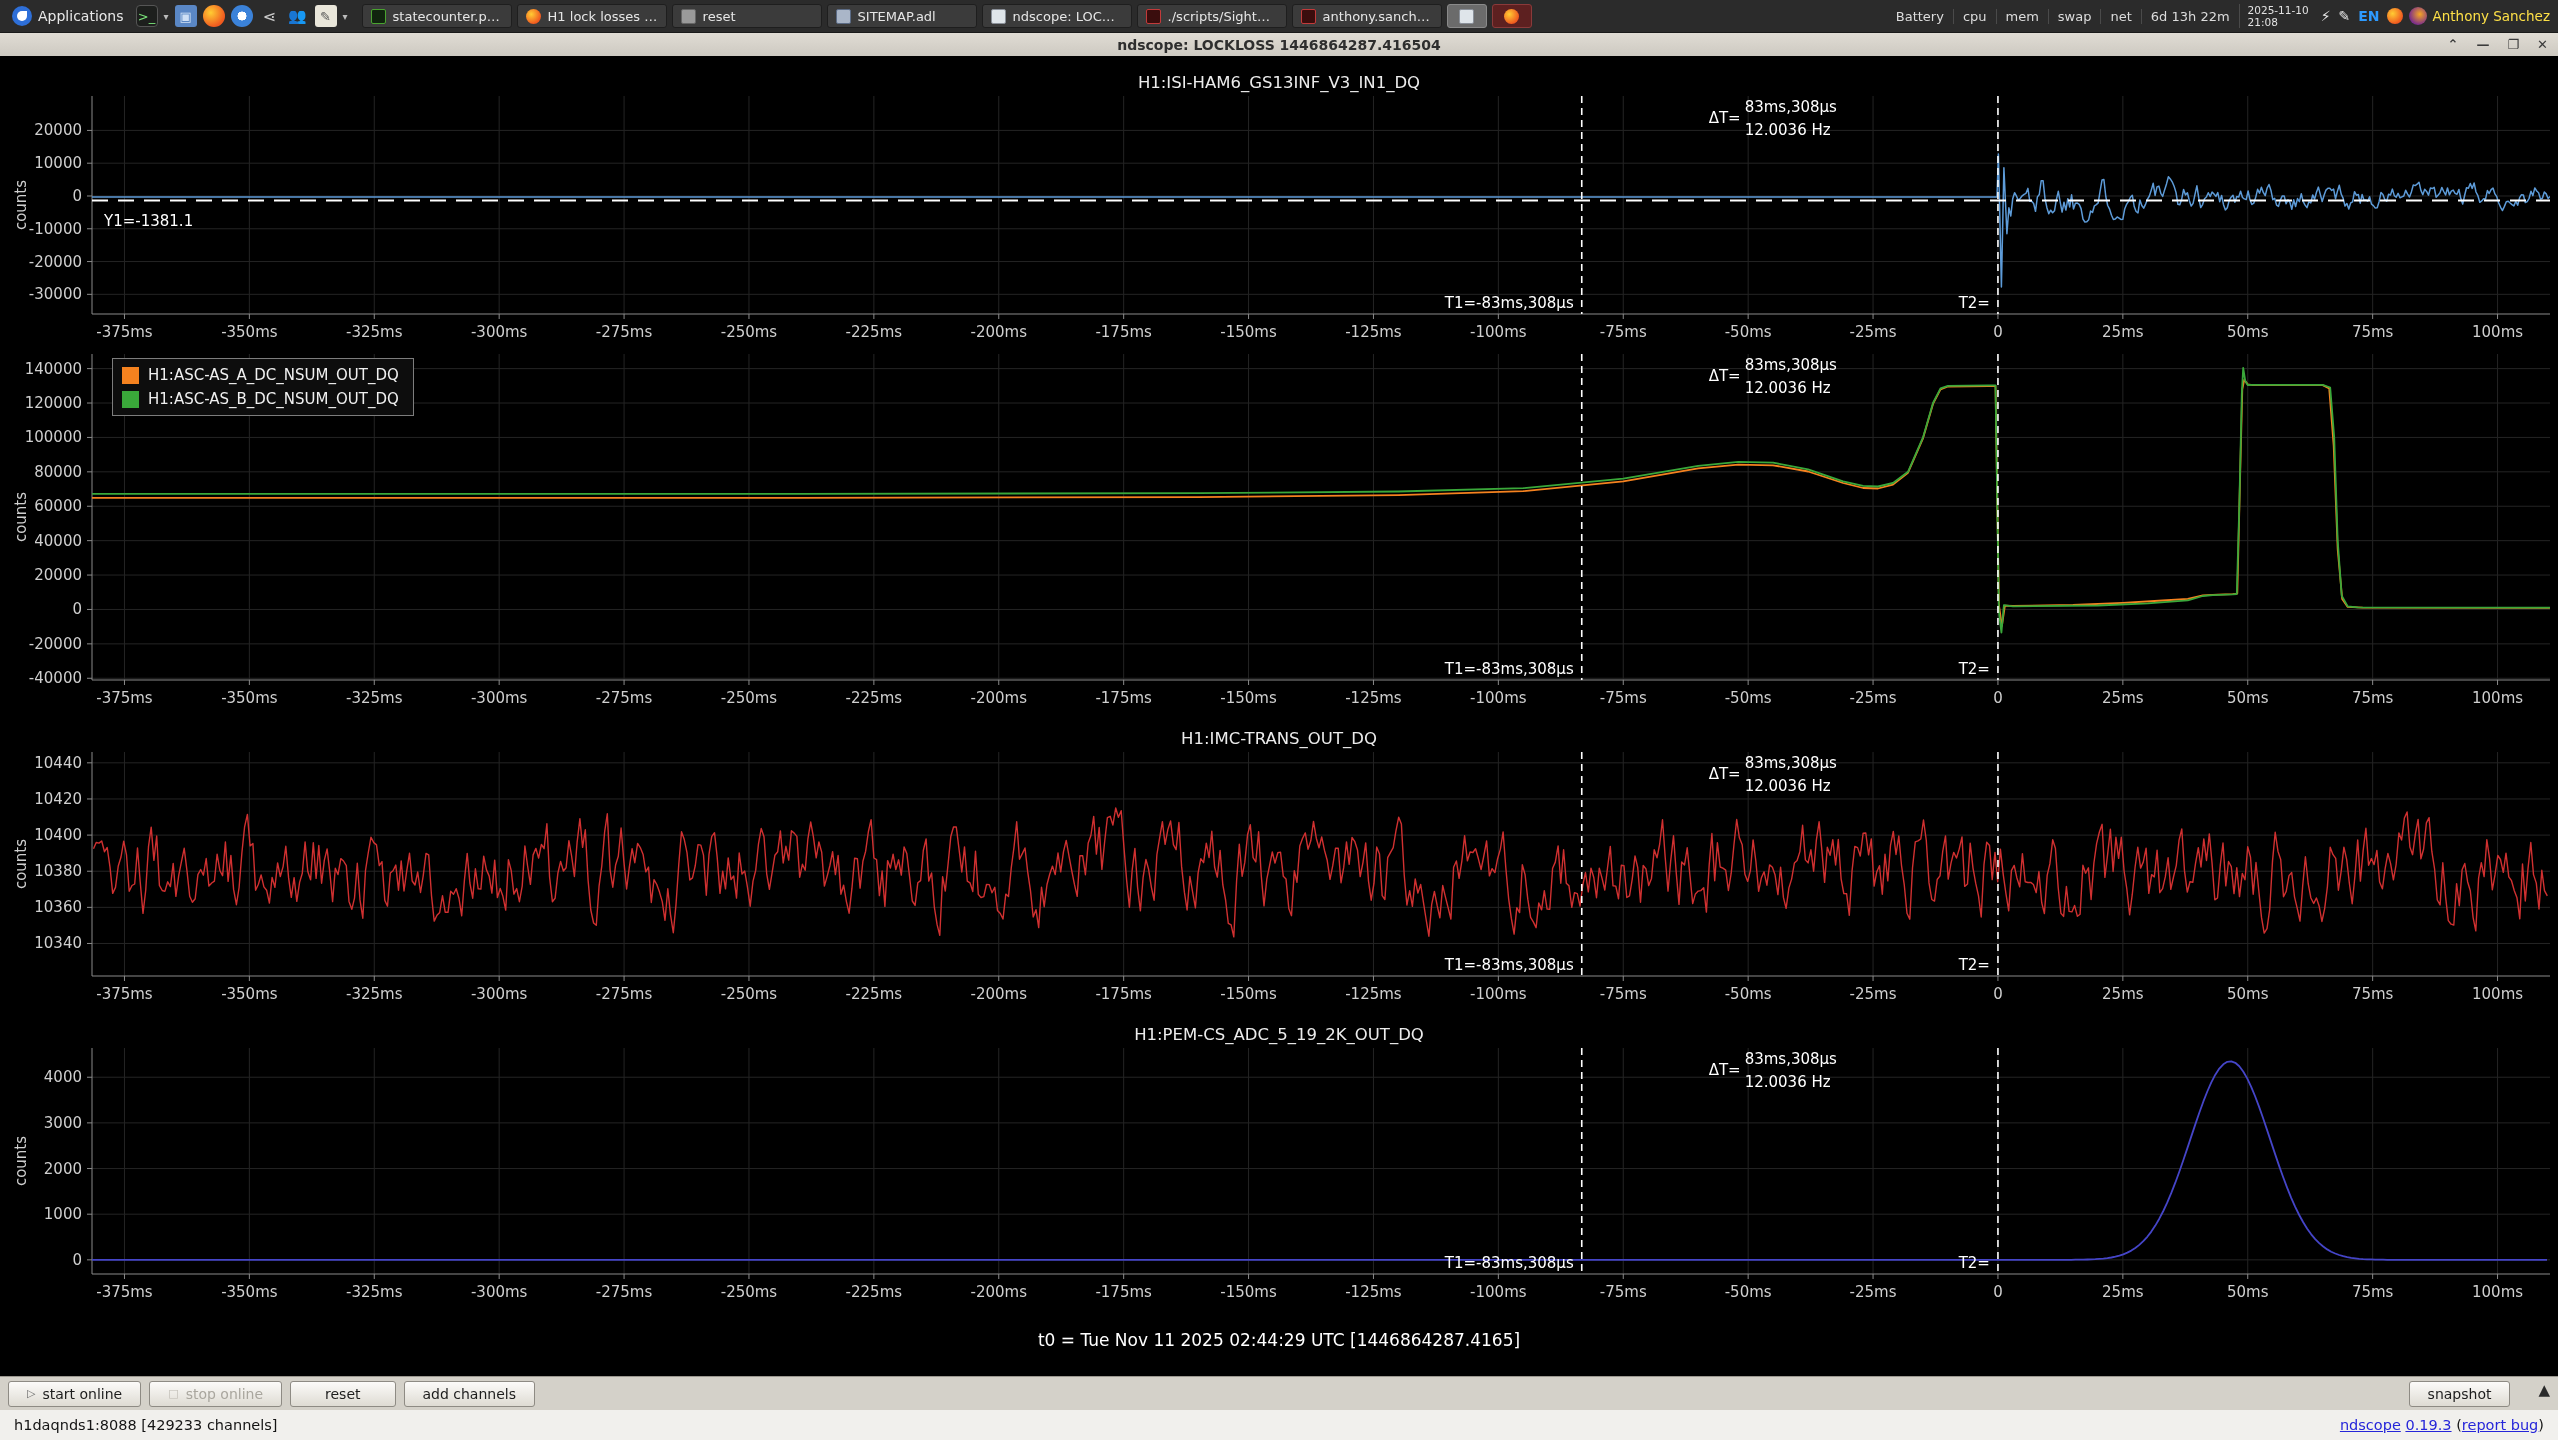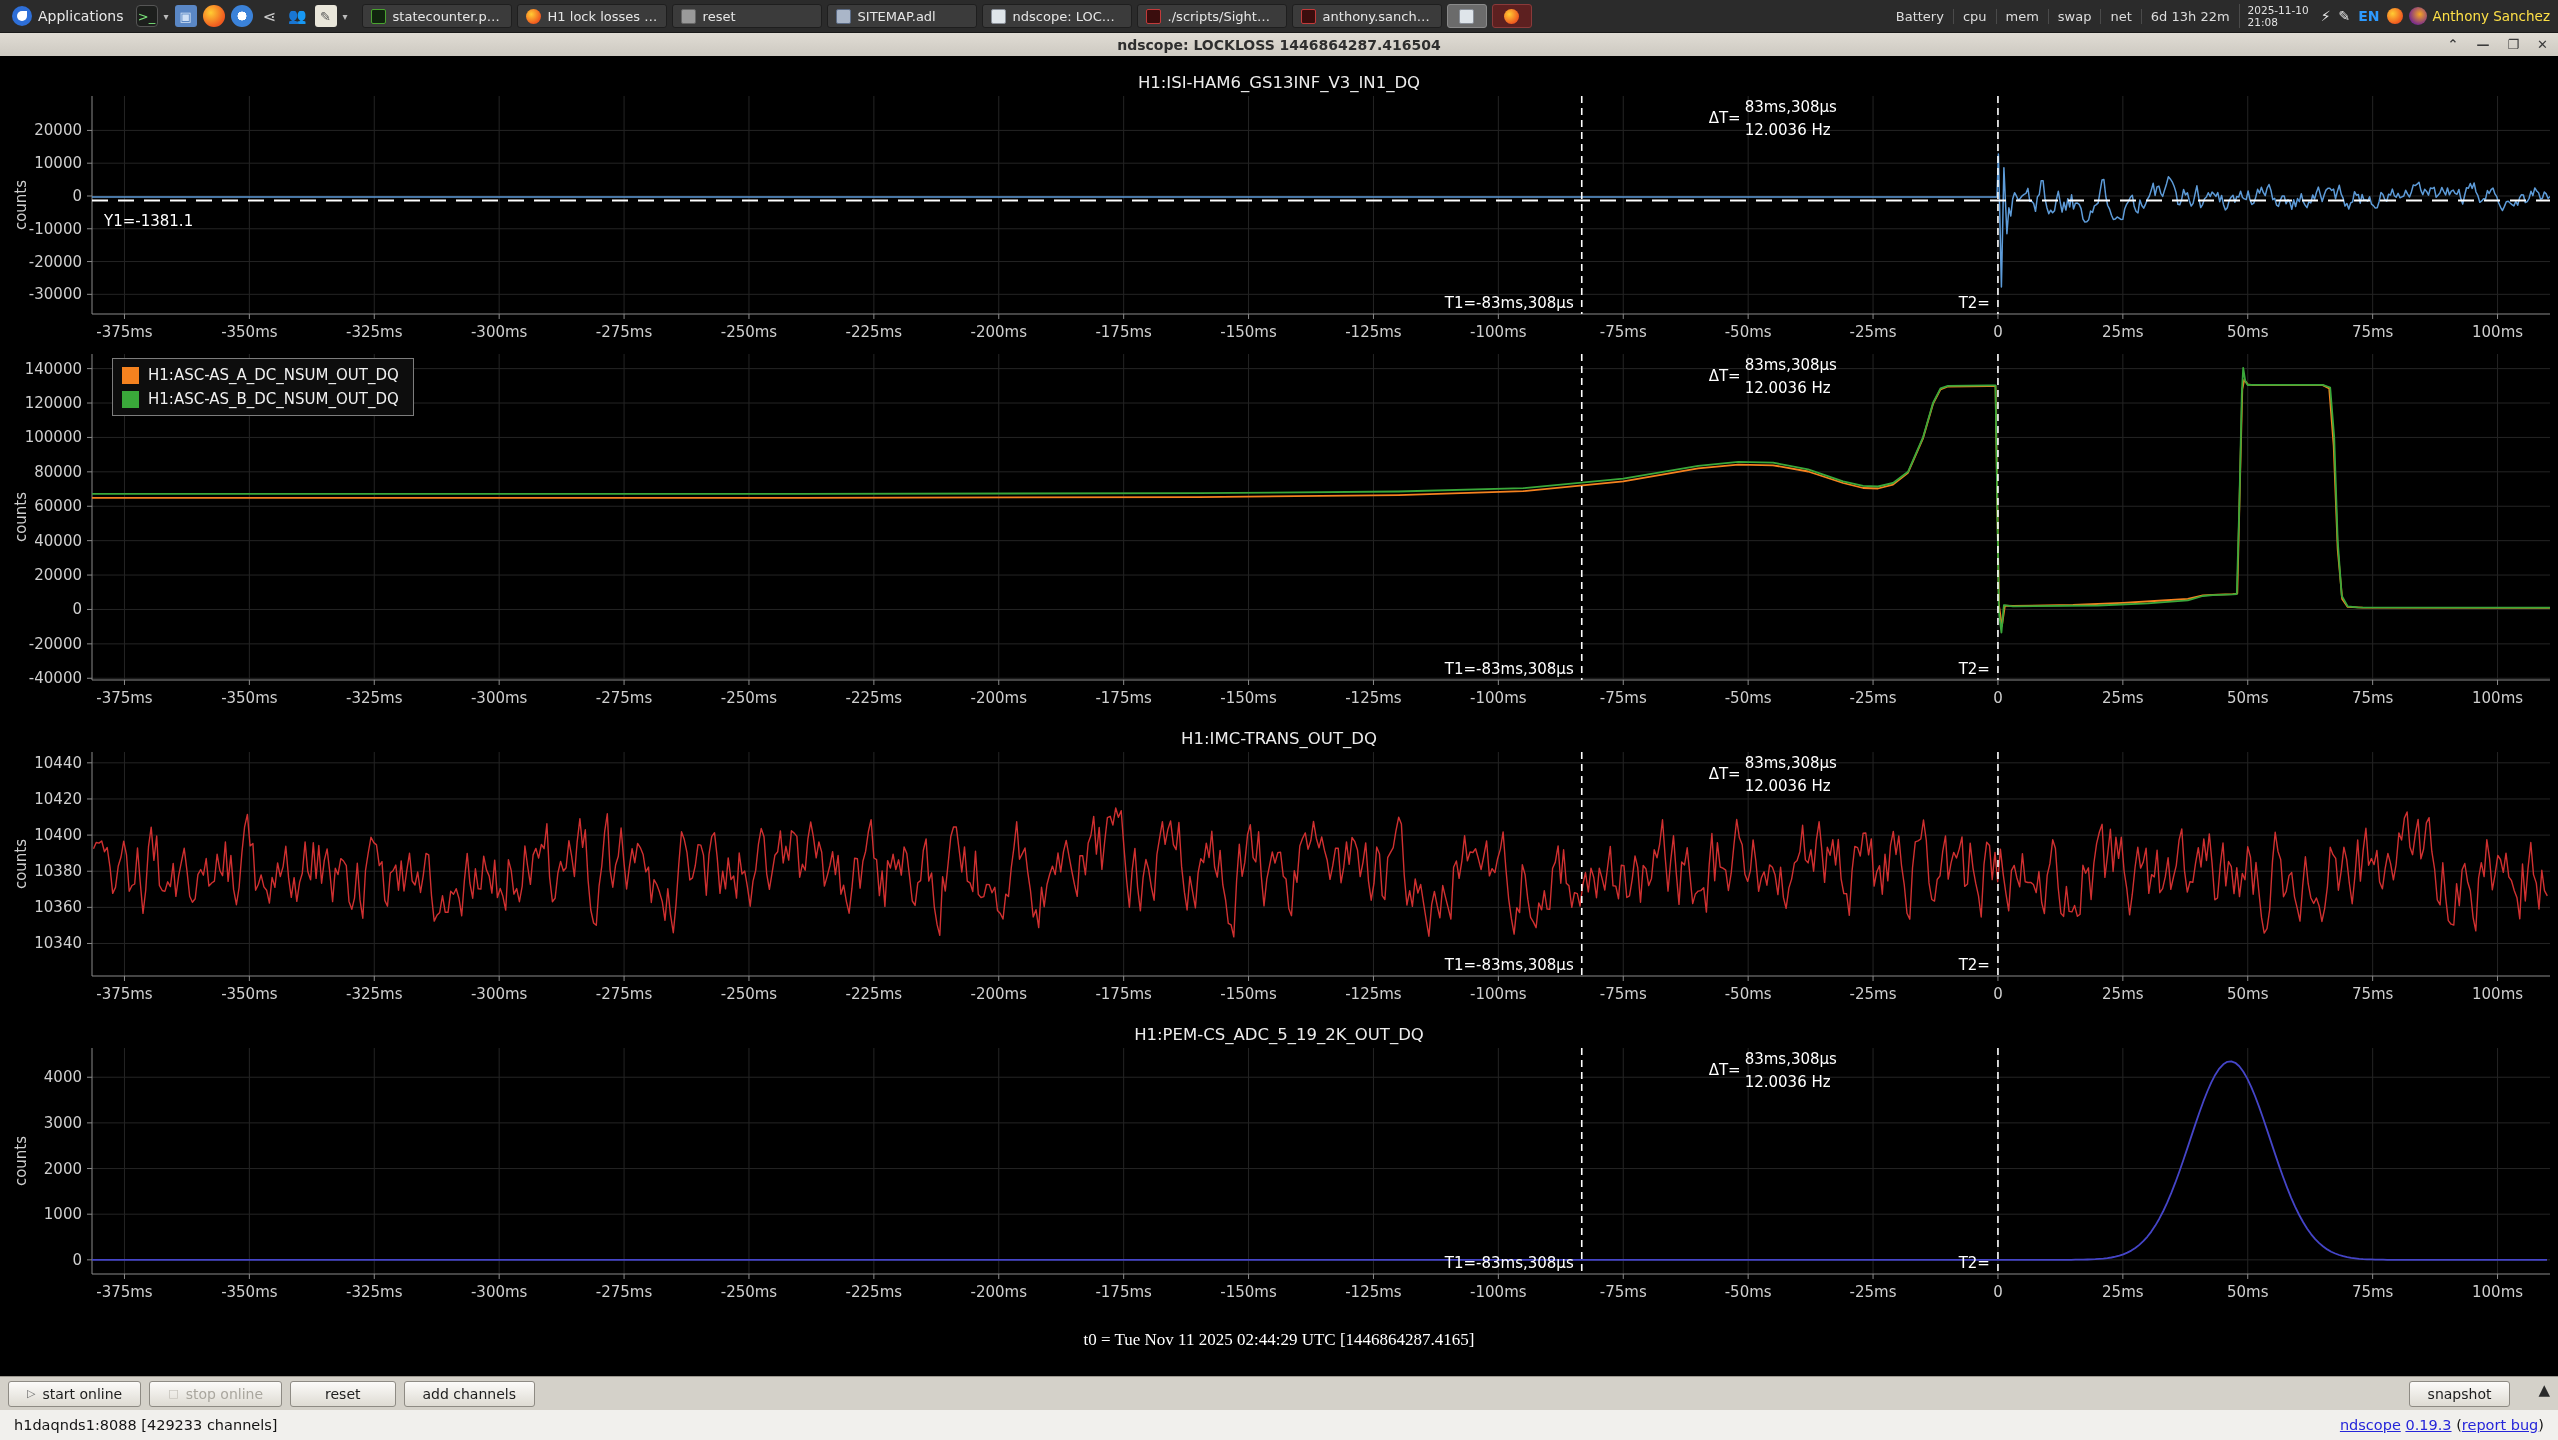--- a/index.html
+++ b/index.html
@@ -66,21 +66,21 @@
   .scope { flex:1 1 auto; background:#000; display:flex; flex-direction:column; overflow:hidden; }
   .p-title { height:26px; display:flex; align-items:flex-end; justify-content:center;
     color:#ececec; font-size:16.5px; }
   .panel-wrap { position:relative; }
   svg { display:block; font-family:"DejaVu Sans", sans-serif; }
   .legend { position:absolute; left:112px; top:8px; background:#0d0d0d; border:1px solid #7d7d7d;
     padding:7px 14px 7px 9px; display:flex; flex-direction:column; gap:6px; z-index:5; cursor:move; }
   .legend-item { display:flex; align-items:center; gap:9px; }
   .legend-swatch { width:17px; height:17px; flex:0 0 auto; }
   .legend-label { color:#f0f0f0; font-size:15px; white-space:nowrap; }
-  .t0-row { flex:1 1 auto; display:flex; align-items:center; justify-content:center;font-family:Liberation Serif, serif; }
+  .t0-row { flex:1 1 auto; display:flex; align-items:center; justify-content:center; }
   .t0-text { color:#fff; font-size:17px; }
 
   
   .ctrlbar { height:34px; background:#d4d1c9; border-top:1px solid #9a978f; display:flex;
     align-items:center; padding:0 8px; gap:8px; flex:0 0 auto; }
   .btn { border:1px solid #8e8b84; border-radius:3px; background:linear-gradient(#fcfbf9,#dedbd3);
     font-size:14px; color:#1d1d1d; padding:4px 18px; display:flex; align-items:center; gap:7px;
     cursor:pointer; font-family:"DejaVu Sans", sans-serif; }
   .btn .mini { font-size:11px; color:#666; }
   .btn.disabled { color:#a9a69e; cursor:default; }

